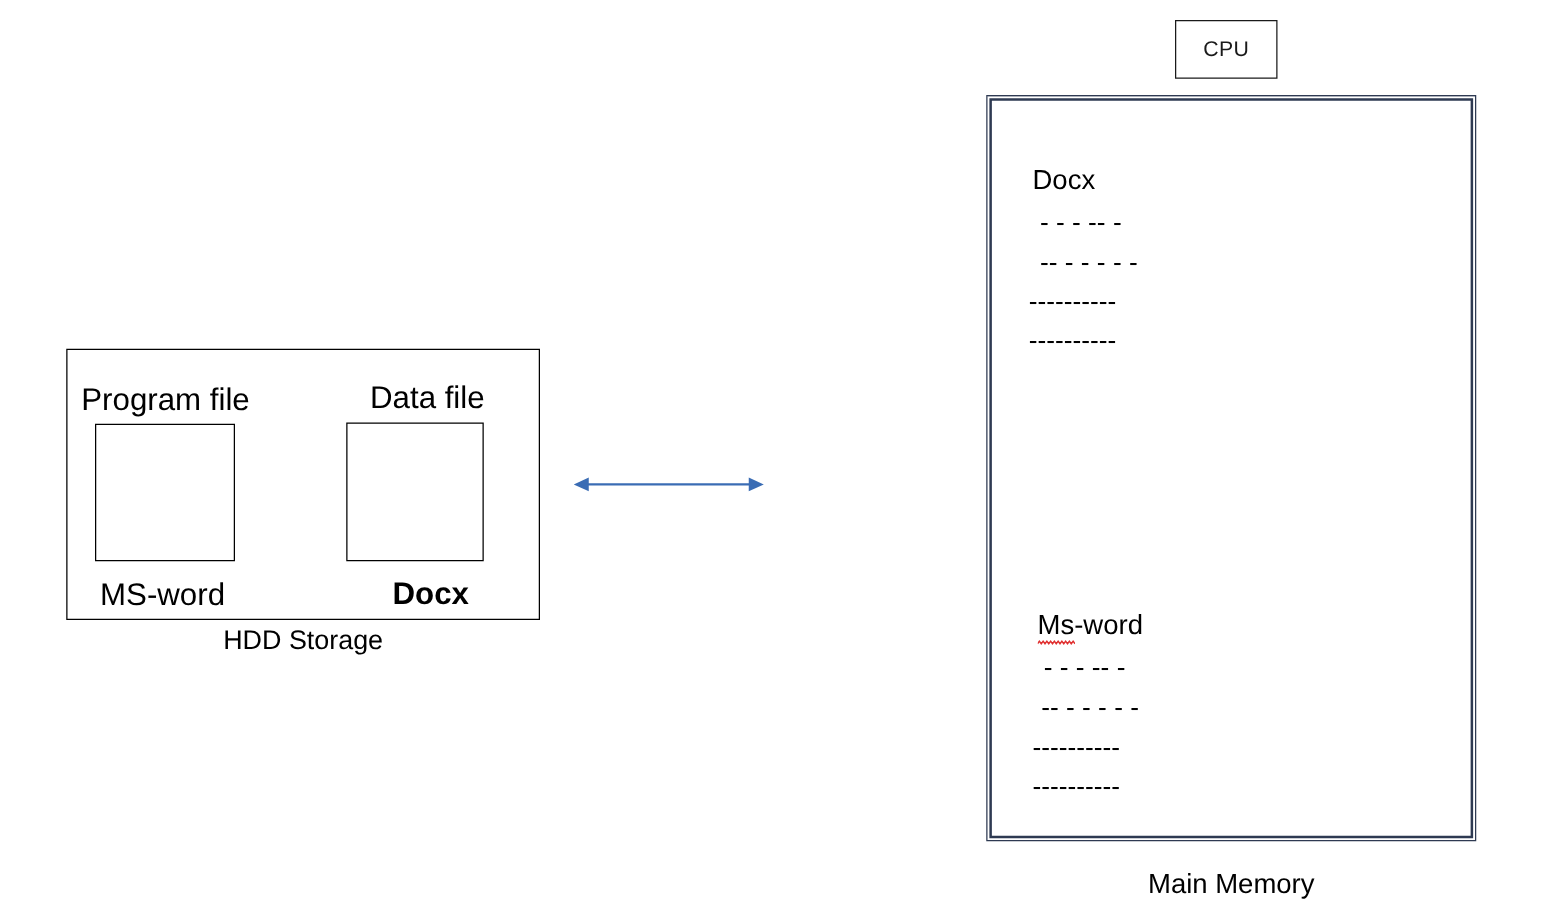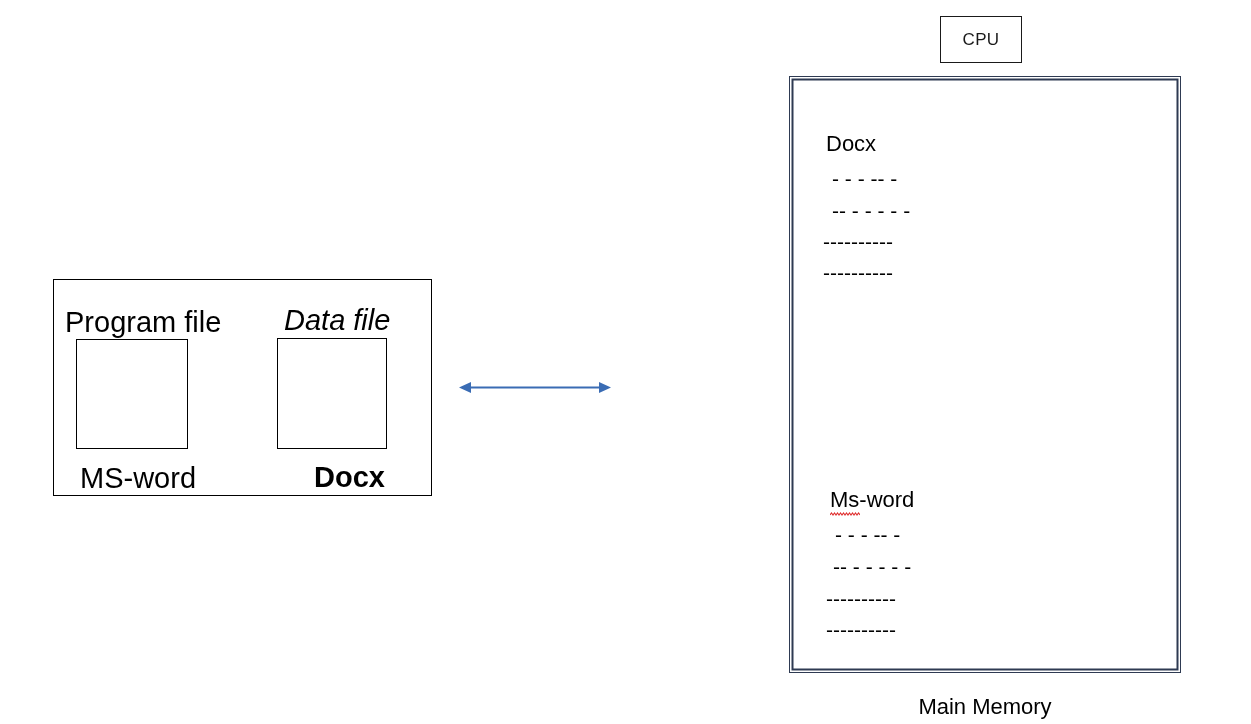--- a/index.html
+++ b/index.html
@@ -25,36 +25,36 @@
     left: 53px;
     top: 279px;
     width: 379px;
     height: 217px;
     border: 1.4px solid #000000;
     background: #ffffff;
     box-sizing: border-box;
   }
   .file-label {
     position: absolute;
-    font-size: 29px;
+    font-size: 25px;
     line-height: 1;
     color: #000000;
     white-space: nowrap;
   }
   .file-rect {
     position: absolute;
     border: 1.4px solid #000000;
     background: #ffffff;
     box-sizing: border-box;
   }
   #program-file-title { left: 65px;  top: 308px; }
   #program-file-rect  { left: 76px;  top: 339px; width: 112px; height: 110px; }
   #program-file-name  { left: 80px;  top: 464px; }
 
-  #data-file-title    { left: 284px; top: 306px; font-style: italic; }
+  #data-file-title    { left: 296px; top: 306px; }
   #data-file-rect     { left: 277px; top: 338px; width: 110px; height: 111px; }
   #data-file-name     { left: 314px; top: 463px; font-weight: bold; }
 
   #hdd-caption {
     position: absolute;
     left: 53px;
     top: 502px;
     width: 379px;
     text-align: center;
     font-size: 21.5px;
@@ -166,20 +166,21 @@
   <div id="hdd-box"></div>
 
   <div class="file-label" id="program-file-title">Program file</div>
   <div class="file-rect" id="program-file-rect"></div>
   <div class="file-label" id="program-file-name">MS-word</div>
 
   <div class="file-label" id="data-file-title">Data file</div>
   <div class="file-rect" id="data-file-rect"></div>
   <div class="file-label" id="data-file-name">Docx</div>
 
+  <div id="hdd-caption">HDD Storage</div>
 
   <div id="transfer-arrow">
     <svg width="160" height="28" viewBox="0 0 160 28" xmlns="http://www.w3.org/2000/svg">
       <line x1="13" y1="13.5" x2="147" y2="13.5" stroke="#3a6cb4" stroke-width="1.8"></line>
       <polygon points="4,13.5 16,8 16,19" fill="#3a6cb4"></polygon>
       <polygon points="156,13.5 144,8 144,19" fill="#3a6cb4"></polygon>
     </svg>
   </div>
 
   <div id="cpu-box">

